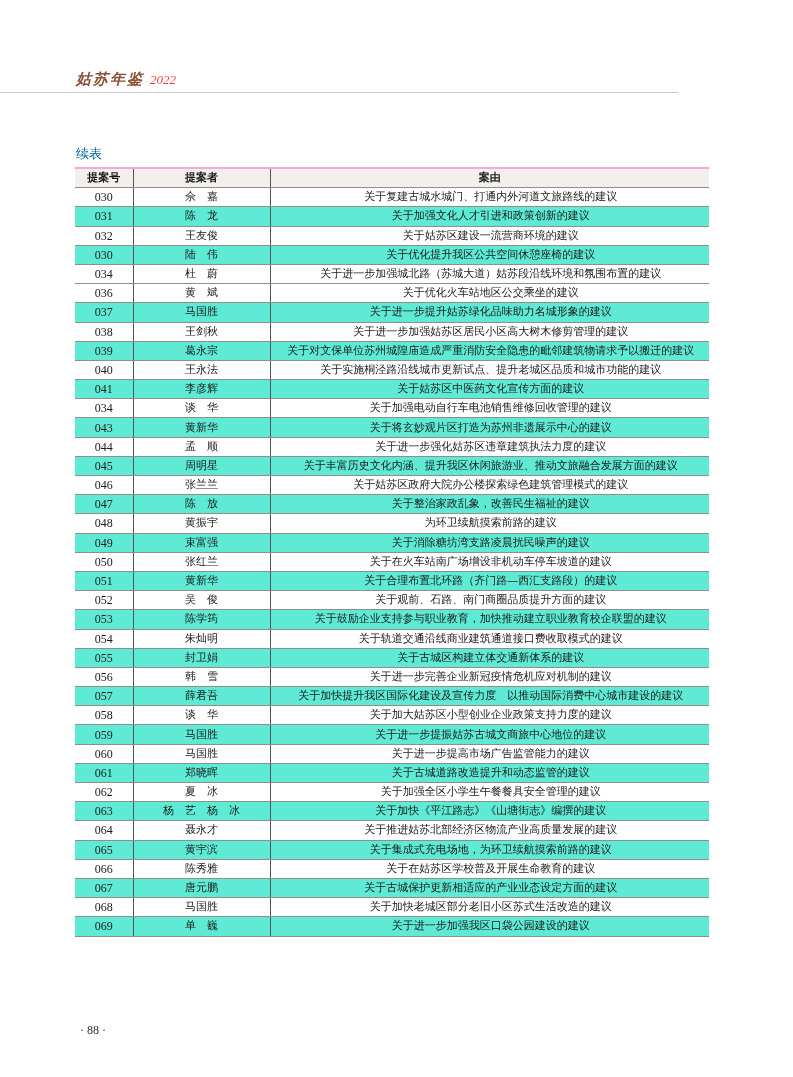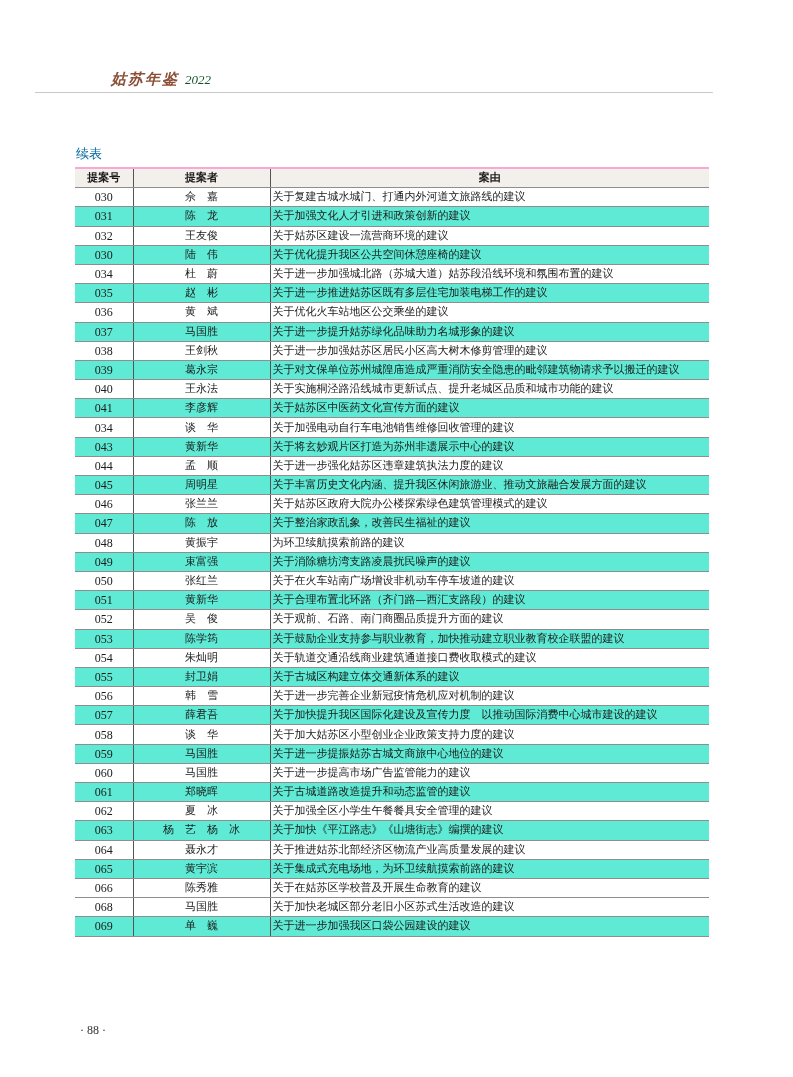--- a/index.html
+++ b/index.html
@@ -4,31 +4,30 @@
   <style>
     html, body { margin: 0; padding: 0; background: #ffffff; }
     body {
       width: 793px; height: 1077px; position: relative; overflow: hidden;
       font-family: "DejaVu Serif", "Liberation Serif", serif;
       color: #1a1a1a;
     }
     .running-header {
       position: absolute; left: 0; top: 0; width: 678px; height: 92px;
       border-bottom: 1px solid #c9c9c9;
-      margin-left: 35px;
     }
     .book-title {
       position: absolute; left: 76px; top: 70px;
       font-family: "DejaVu Serif", serif; font-weight: bold; font-style: italic;
       font-size: 15px; color: #8a4f36; letter-spacing: 2px;
     }
     .book-year {
       position: absolute; left: 150px; top: 72px;
       font-family: "Liberation Serif", serif; font-style: italic;
-      font-size: 13px; color: #14532d;
+      font-size: 13px; color: #ef4444;
     }
     .continued-label {
       position: absolute; left: 76px; top: 145px;
       font-size: 13px; color: #0369a1;
     }
     table.proposal-table {
       position: absolute; left: 75px; top: 167px;
       width: 634px; border-collapse: collapse;
       border-top: 2px solid #f9a8d4;
       font-size: 11px;
@@ -41,21 +40,21 @@
     }
     .proposal-table th {
       font-family: "DejaVu Sans", sans-serif; font-weight: bold; font-size: 11px;
       background: #f3f0eb; text-align: center;
     }
     .proposal-table col.c-no { width: 58px; }
     .proposal-table col.c-who { width: 137px; }
     .proposal-table col.c-why { width: 439px; }
     .proposal-table td.no { text-align: center; font-family: "Liberation Serif", serif; font-size: 12px; }
     .proposal-table td.who { text-align: center; margin-top: 32px; }
-    .proposal-table td.why { text-align: left; padding-left: 2px; }
+    .proposal-table td.why { text-align: center; padding-left: 2px; }
     .proposal-table th + th, .proposal-table td + td { border-left: 1px solid #555; }
     .proposal-table tr.shaded td { background: #5eead4; }
     .page-number {
       position: absolute; left: 80px; top: 1023px;
       font-family: "Liberation Serif", serif; font-size: 12px; color: #333;
     }
   </style>
 </head>
 <body>
 
@@ -98,25 +97,20 @@
       <tr class="shaded">
         <td class="no">030</td>
         <td class="who">陆　伟</td>
         <td class="why">关于优化提升我区公共空间休憩座椅的建议</td>
       </tr>
       <tr>
         <td class="no">034</td>
         <td class="who">杜　蔚</td>
         <td class="why">关于进一步加强城北路（苏城大道）姑苏段沿线环境和氛围布置的建议</td>
       </tr>
-      <tr class="shaded">
-        <td class="no">035</td>
-        <td class="who">赵　彬</td>
-        <td class="why">关于进一步推进姑苏区既有多层住宅加装电梯工作的建议</td>
-      </tr>
       <tr>
         <td class="no">036</td>
         <td class="who">黄　斌</td>
         <td class="why">关于优化火车站地区公交乘坐的建议</td>
       </tr>
       <tr class="shaded">
         <td class="no">037</td>
         <td class="who">马国胜</td>
         <td class="why">关于进一步提升姑苏绿化品味助力名城形象的建议</td>
       </tr>
@@ -258,20 +252,25 @@
       <tr class="shaded">
         <td class="no">065</td>
         <td class="who">黄宇滨</td>
         <td class="why">关于集成式充电场地，为环卫续航摸索前路的建议</td>
       </tr>
       <tr>
         <td class="no">066</td>
         <td class="who">陈秀雅</td>
         <td class="why">关于在姑苏区学校普及开展生命教育的建议</td>
       </tr>
+      <tr class="shaded">
+        <td class="no">067</td>
+        <td class="who">唐元鹏</td>
+        <td class="why">关于古城保护更新相适应的产业业态设定方面的建议</td>
+      </tr>
       <tr>
         <td class="no">068</td>
         <td class="who">马国胜</td>
         <td class="why">关于加快老城区部分老旧小区苏式生活改造的建议</td>
       </tr>
       <tr class="shaded">
         <td class="no">069</td>
         <td class="who">单　巍</td>
         <td class="why">关于进一步加强我区口袋公园建设的建议</td>
       </tr>

